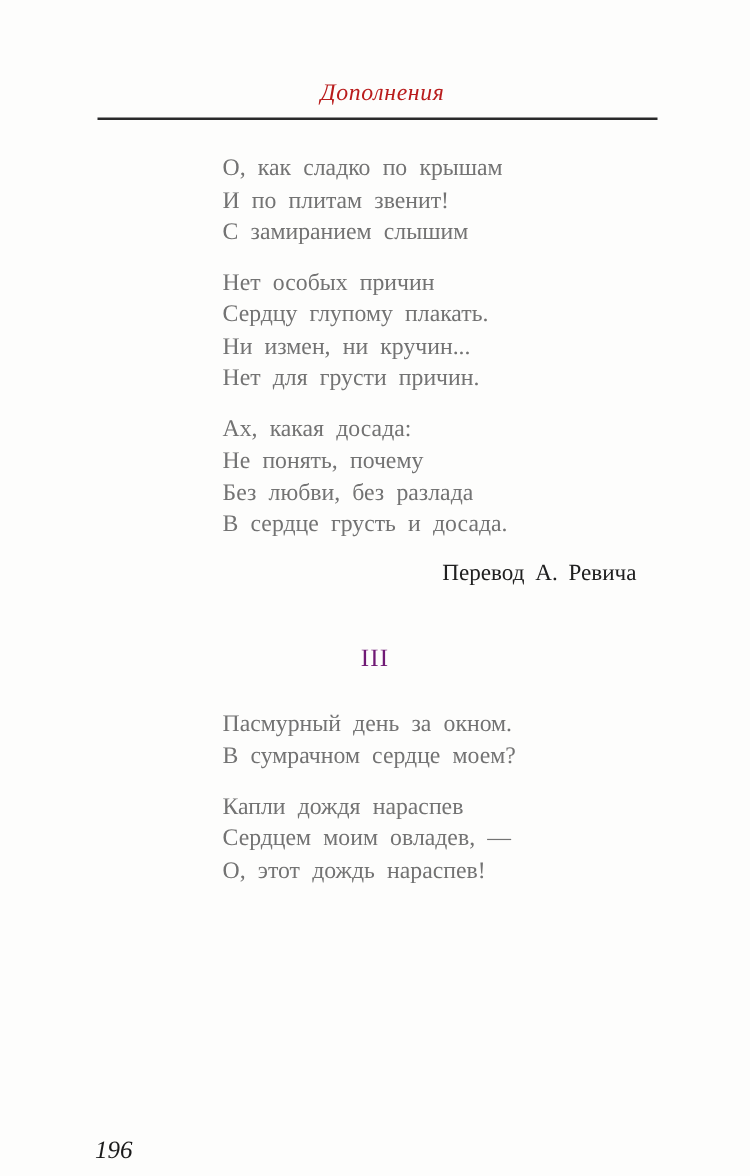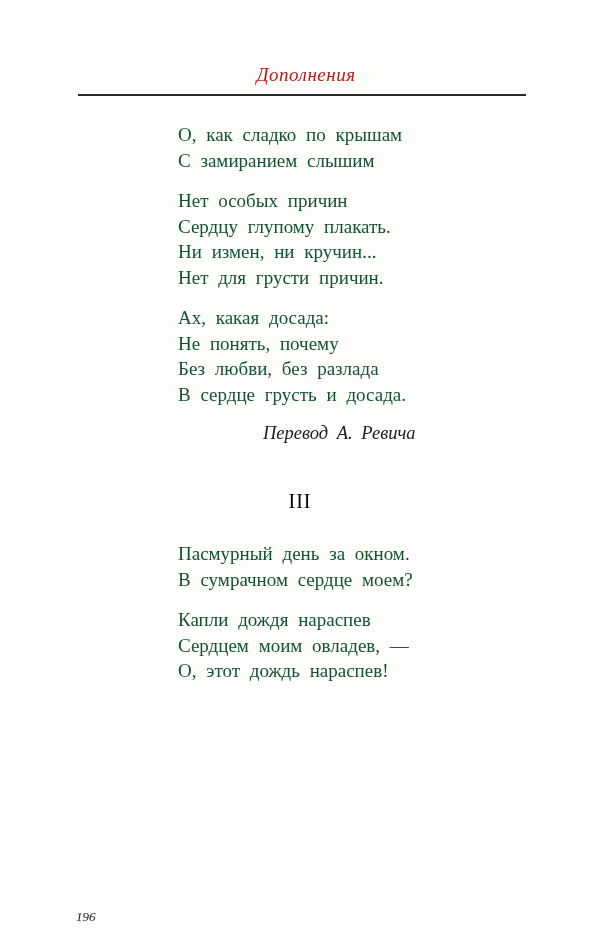--- a/index.html
+++ b/index.html
@@ -36,58 +36,59 @@
     margin: 8px auto 0 78px;
   }
   .poem-sections {
     margin-top: 26px;
   }
   .stanza {
     margin: 0 0 15px 178px;
     font-size: 19px;
     line-height: 25.5px;
     word-spacing: 5px;
-    color: #14532d;
+    color: #737373;
   }
   .stanza .line {
     white-space: nowrap;
   }
   .attribution {
     margin: 16px 0 0 263px;
-    font-style: italic;
     font-size: 18.5px;
     word-spacing: 4px;
     color: #202020;
+    text-align: center;
   }
   .section-heading {
     text-align: center;
     margin: 46px 0 28px 0;
     font-size: 20px;
     letter-spacing: 1px;
-    color: #000000;
+    color: #701a75;
   }
   .page-number {
     position: absolute;
     left: 76px;
     top: 845px;
     font-style: italic;
-    font-size: 13px;
+    font-size: 20px;
     color: #1b1b1b;
   }
 </style>
 </head>
 <body>
 
 <div class="page">
   <div class="running-head">Дополнения</div>
   <div class="head-rule"></div>
 
   <main class="poem-sections">
       <div class="stanza">
         <div class="line">О, как сладко по крышам</div>
+        <div class="line">И по плитам звенит!</div>
         <div class="line">С замиранием слышим</div>
       </div>
       <div class="stanza">
         <div class="line">Нет особых причин</div>
         <div class="line">Сердцу глупому плакать.</div>
         <div class="line">Ни измен, ни кручин...</div>
         <div class="line">Нет для грусти причин.</div>
       </div>
       <div class="stanza">
         <div class="line">Ах, какая досада:</div>

